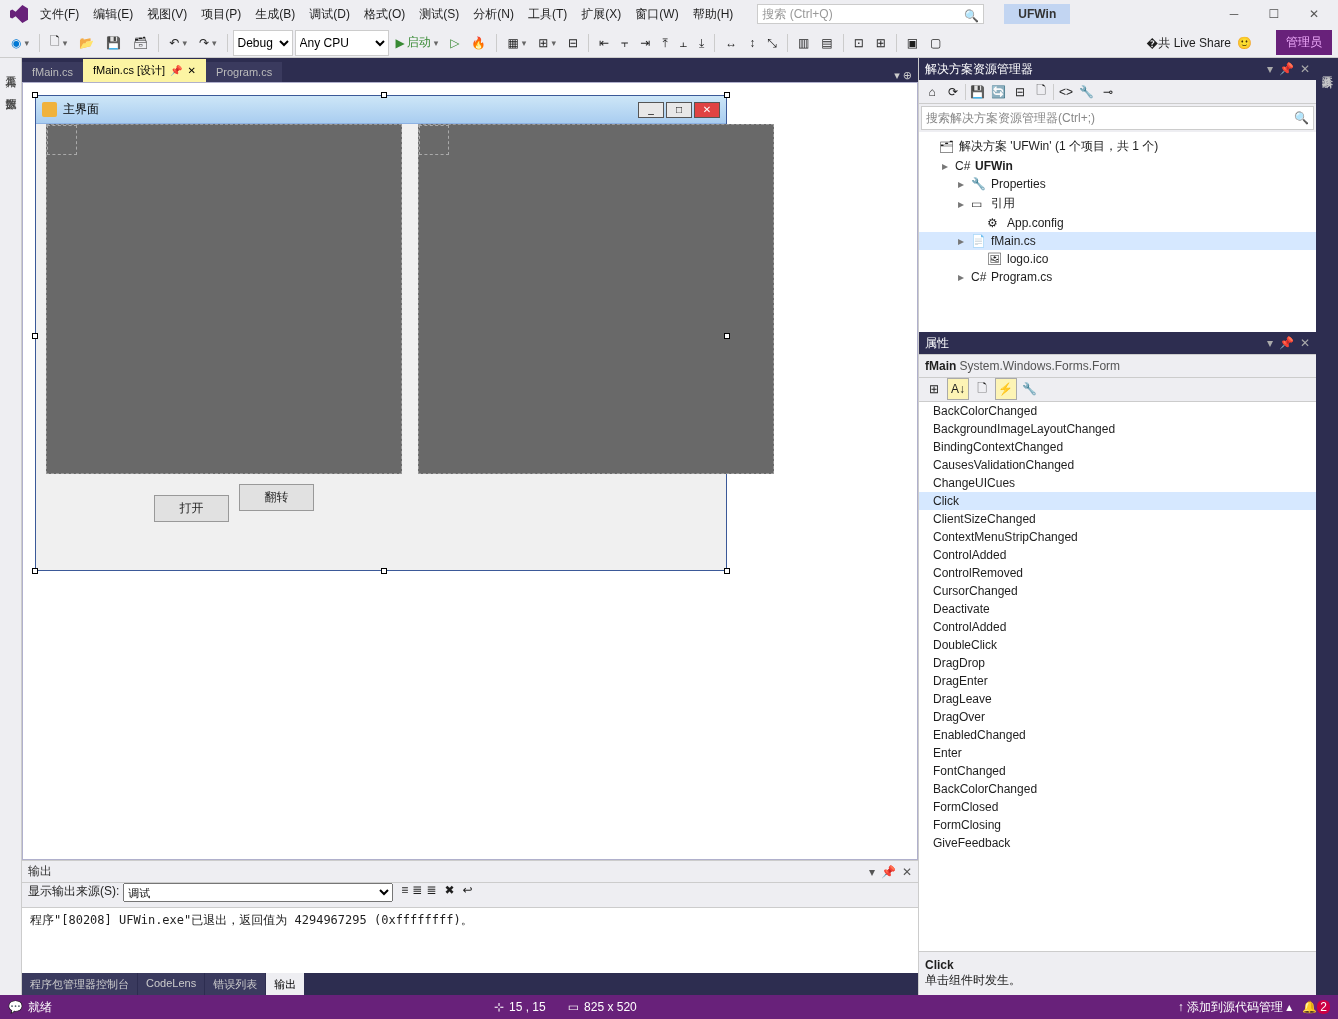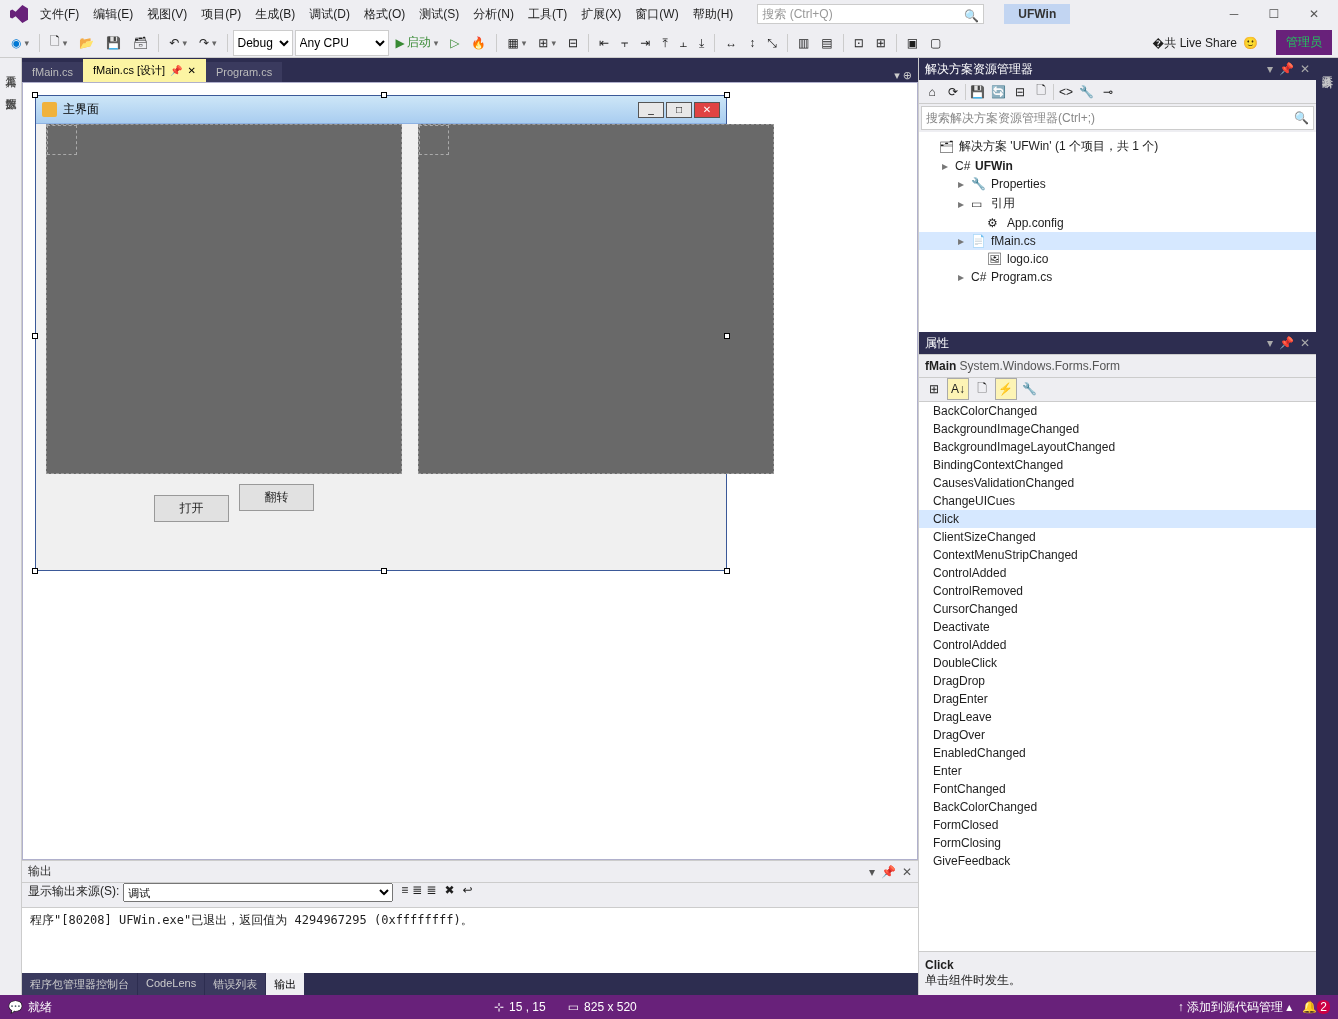--- a/index.html
+++ b/index.html
@@ -11,21 +11,21 @@
 .searchbox{margin-left:18px;width:227px;height:20px;border:1px solid #ccc;background:#fff;display:flex;align-items:flex-end;padding:0 4px;color:#999}
 .searchbox .sicon{margin-left:auto}
 .appname{margin-left:20px;background:#c2d5f2;padding:3px 14px;font-weight:bold;color:#333}
 .winbtns{margin-left:auto;display:flex}
 .winbtns div{width:40px;height:24px;display:flex;align-items:center;justify-content:center;color:#555}
 .toolbar{height:30px;background:#eeeef2;border-bottom:1px solid #ccc;display:flex;align-items:center;padding:0 6px;gap:2px}
 .toolbar .tbtn{padding:3px 5px;display:flex;align-items:center;gap:2px}
 .toolbar .sep{width:1px;height:18px;background:#ccc;margin:0 3px}
 .toolbar select{height:26px;border:1px solid #ccc;background:#fff;font-size:12px}
 .liveshare{margin-left:auto;display:flex;align-items:center;gap:6px}
-.admin{background:#68217a;color:#22c55e;padding:4px 10px;margin-left:12px}
+.admin{background:#68217a;color:#f0abfc;padding:4px 10px;margin-left:18px}
 .main{display:flex;height:calc(100% - 28px - 30px - 24px)}
 .leftrail{width:22px;background:#eeeef2;border-right:1px solid #ccc;display:flex;flex-direction:column;align-items:center;padding-top:4px;gap:10px}
 .leftrail div{writing-mode:vertical-rl;font-size:11px;color:#444;padding:6px 2px}
 .center{flex:1;display:flex;flex-direction:column;min-width:0}
 .tabs{height:24px;background:#2d2d50;display:flex;align-items:flex-end}
 .tab{padding:4px 10px;color:#ccc;font-size:11px;display:flex;align-items:center;gap:5px}
 .tab.inactive{background:#3a3a5e;color:#bbb}
 .tab.active{background:#fcf4a3;color:#000}
 .tab .x{font-size:10px}
 .tab .pin{font-size:10px}
@@ -321,21 +321,20 @@
       </div>
       <div class="proptb">
         <div class="pbtn">⊞</div>
         <div class="pbtn sel">A↓</div>
         <div class="pbtn">🗋</div>
         <div class="pbtn sel">⚡</div>
         <div class="pbtn">🔧</div>
       </div>
       <div class="proplist" id="proplist">
           <div class="propitem">BackColorChanged</div>
-          <div class="propitem">BackgroundImageChanged</div>
           <div class="propitem">BackgroundImageLayoutChanged</div>
           <div class="propitem">BindingContextChanged</div>
           <div class="propitem">CausesValidationChanged</div>
           <div class="propitem">ChangeUICues</div>
           <div class="propitem sel">Click</div>
           <div class="propitem">ClientSizeChanged</div>
           <div class="propitem">ContextMenuStripChanged</div>
           <div class="propitem">ControlAdded</div>
           <div class="propitem">ControlRemoved</div>
           <div class="propitem">CursorChanged</div>

